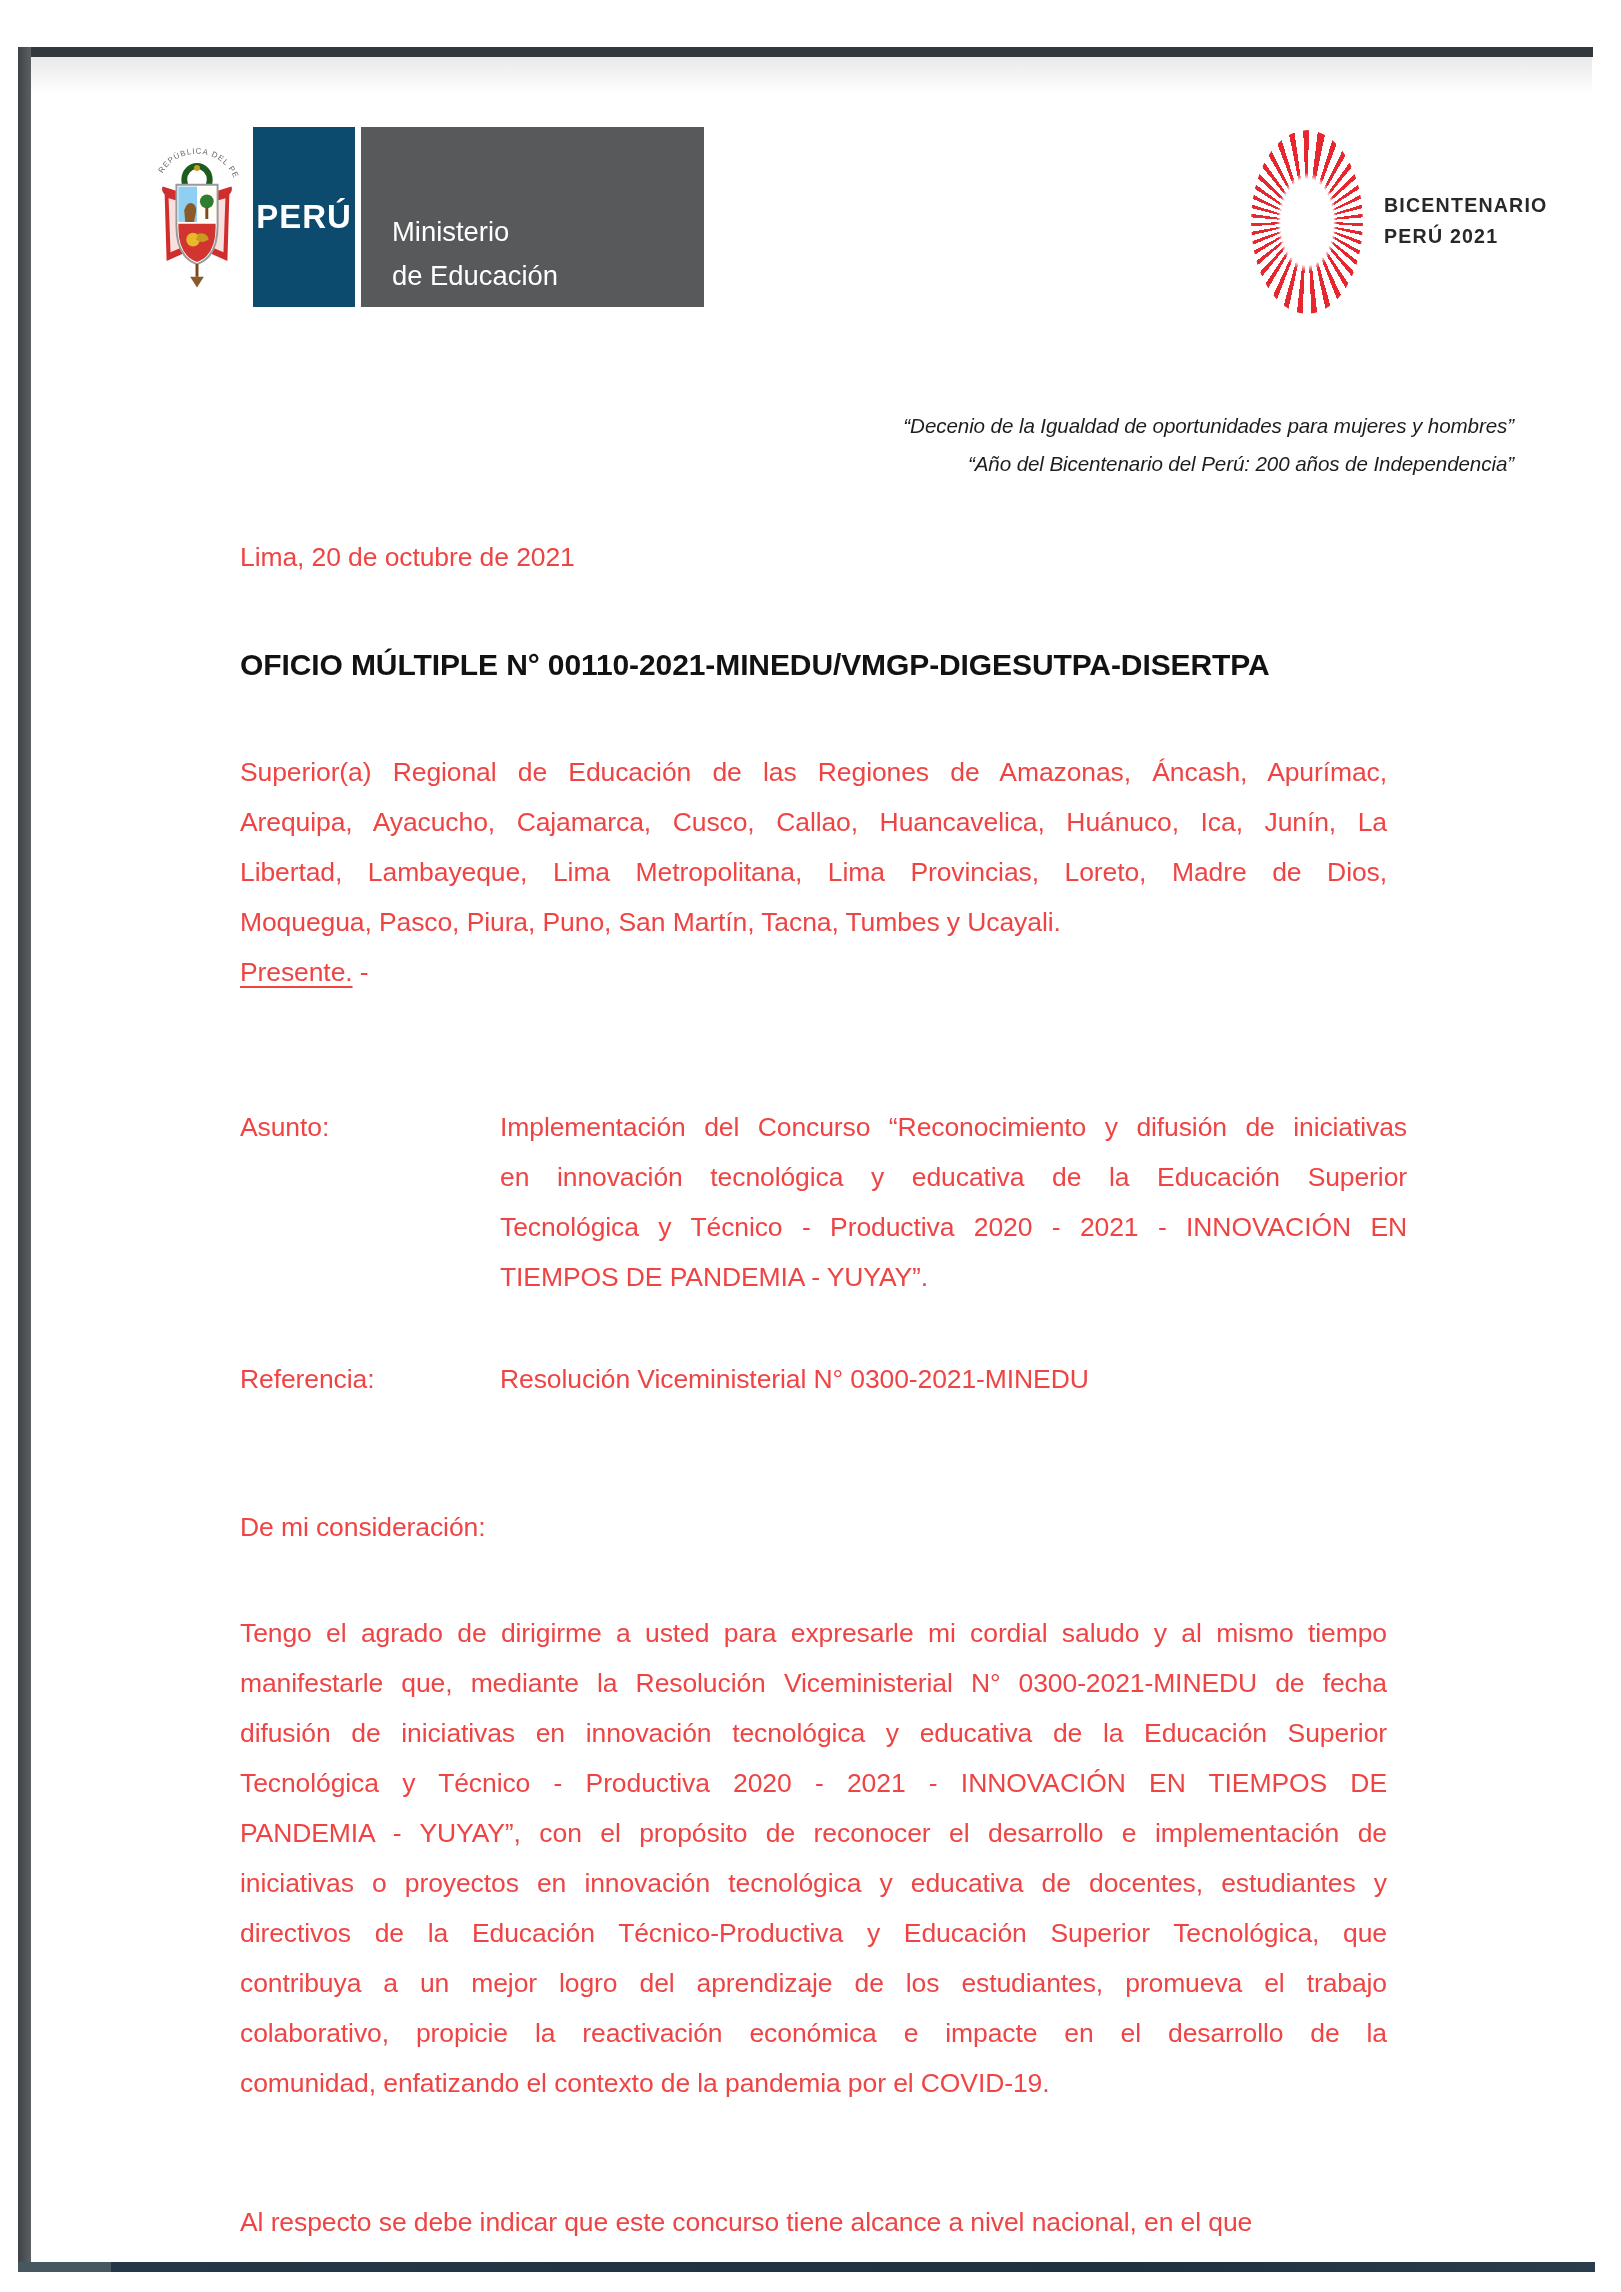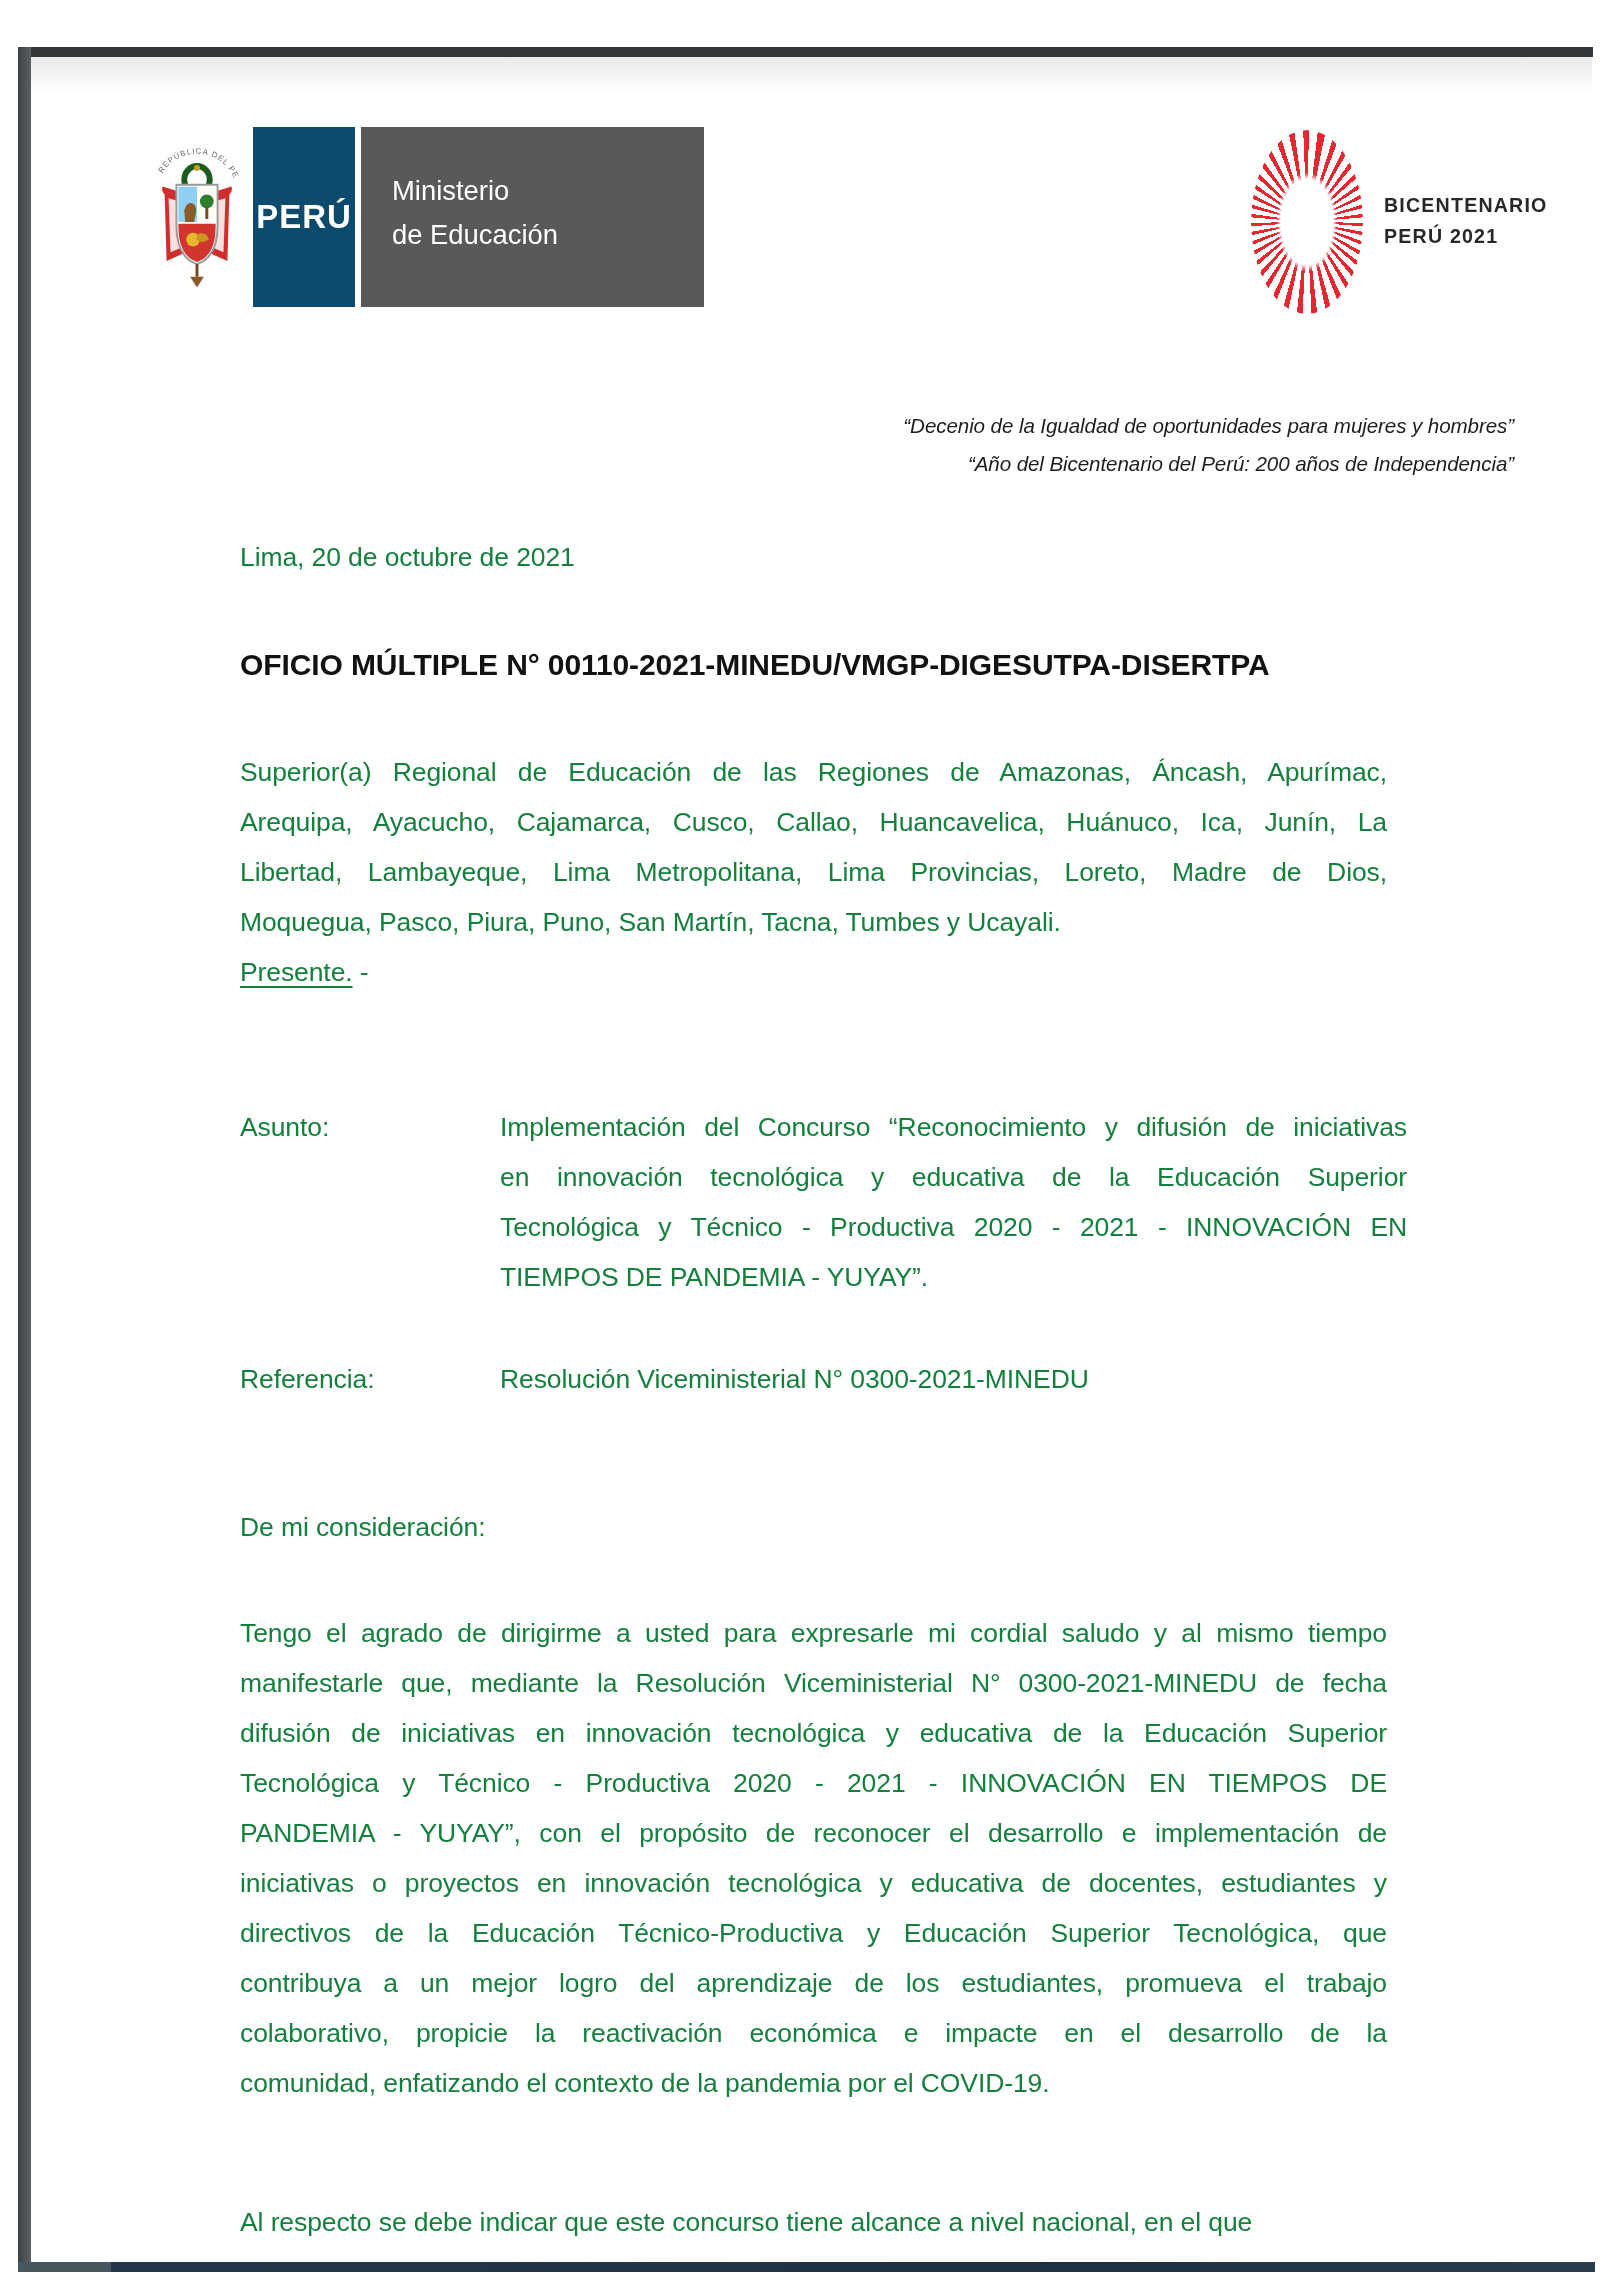--- a/index.html
+++ b/index.html
@@ -14,31 +14,31 @@
             background:linear-gradient(to right,#46575f 0px,#46575f 93px,#243748 93px,#1f3140 70%,#2b3d4c 100%);}
   .fade{position:absolute;left:31px;top:57px;width:1561px;height:37px;
             background:linear-gradient(#e9e9e9,#ffffff);}
 
   
   .escudo{position:absolute;left:147px;top:123px;width:100px;height:188px;}
   .block-red{position:absolute;left:253px;top:127px;width:102px;height:180px;background:#0c4a6e;
              display:flex;align-items:center;justify-content:center;}
   .block-red span{color:#fff;font-size:33px;font-weight:bold;letter-spacing:1px;}
   .block-gray{position:absolute;left:361px;top:127px;width:343px;height:180px;background:#58595b;
-             box-sizing:border-box;padding:42px 0 0 31px;}
+             box-sizing:border-box;padding:83px 0 0 31px;}
   .block-gray div{color:#ffffff;font-size:27.4px;line-height:44px;font-weight:400;}
   .sun{position:absolute;left:1251px;top:130px;width:112px;height:184px;border-radius:50%;
        background:repeating-conic-gradient(from 8deg,#e62730 0deg 3.6deg,rgba(255,255,255,0) 3.6deg 9.2deg);
        -webkit-mask:radial-gradient(ellipse at center,transparent 0 33%,#000 38% 97%,transparent 98%);
        mask:radial-gradient(ellipse at center,transparent 0 33%,#000 38% 97%,transparent 98%);}
   .bicent{position:absolute;left:1384px;top:190px;}
   .bicent div{font-size:19.6px;font-weight:bold;letter-spacing:1.2px;line-height:31px;color:#282828;}
 
   
-  .txt{position:absolute;color:#15803d;font-size:26.5px;line-height:50px;letter-spacing:-0.1px;}
+  .txt{position:absolute;color:#ef4444;font-size:26.5px;line-height:50px;letter-spacing:-0.1px;}
   .quotes{left:240px;top:407px;width:1274px;font-size:20.6px;line-height:38px;font-style:italic;color:#1d1d1f;}
   .quotes div{text-align:right;}
   .date{left:240px;top:538px;line-height:39px;}
   .title{left:240px;top:643px;width:1176px;font-size:30px;line-height:43px;font-weight:bold;color:#121212;}
   .recipient{left:240px;top:747px;width:1147px;}
   .jlines div{text-align:justify;text-align-last:justify;}
   .jlines div:last-child{text-align-last:left;}
   .subject-label{left:240px;top:1102px;}
   .subject-value{left:500px;top:1102px;width:907px;}
   .reference-label{left:240px;top:1354px;}

